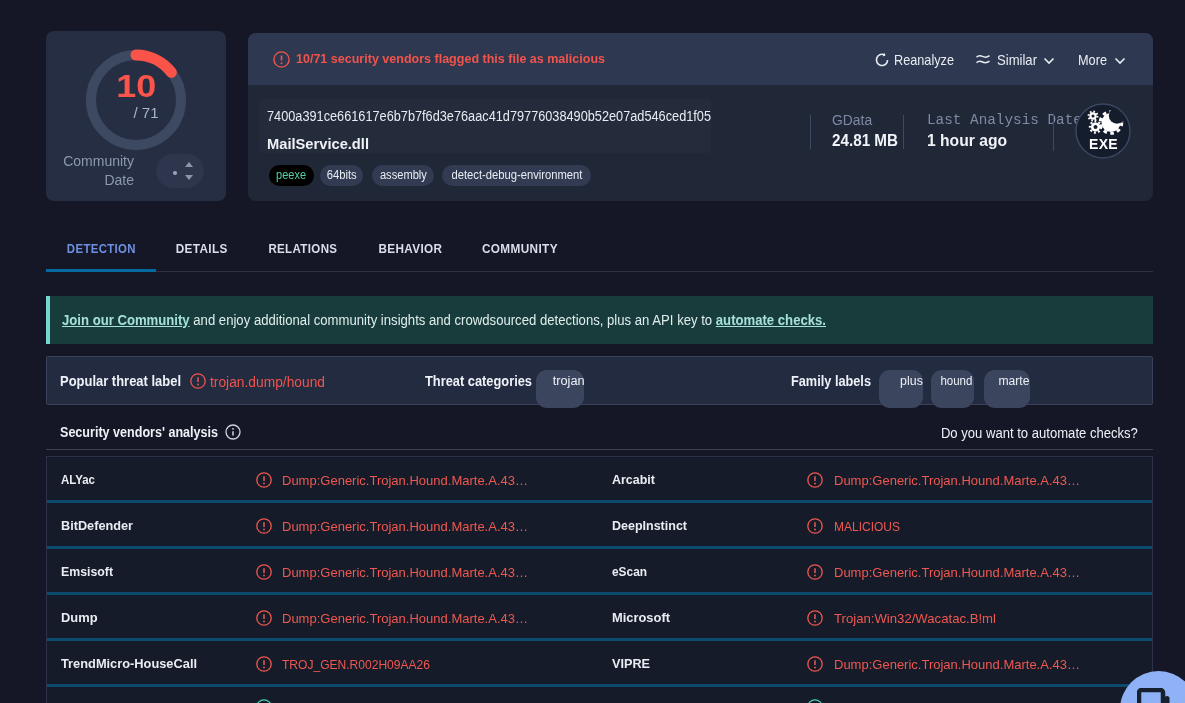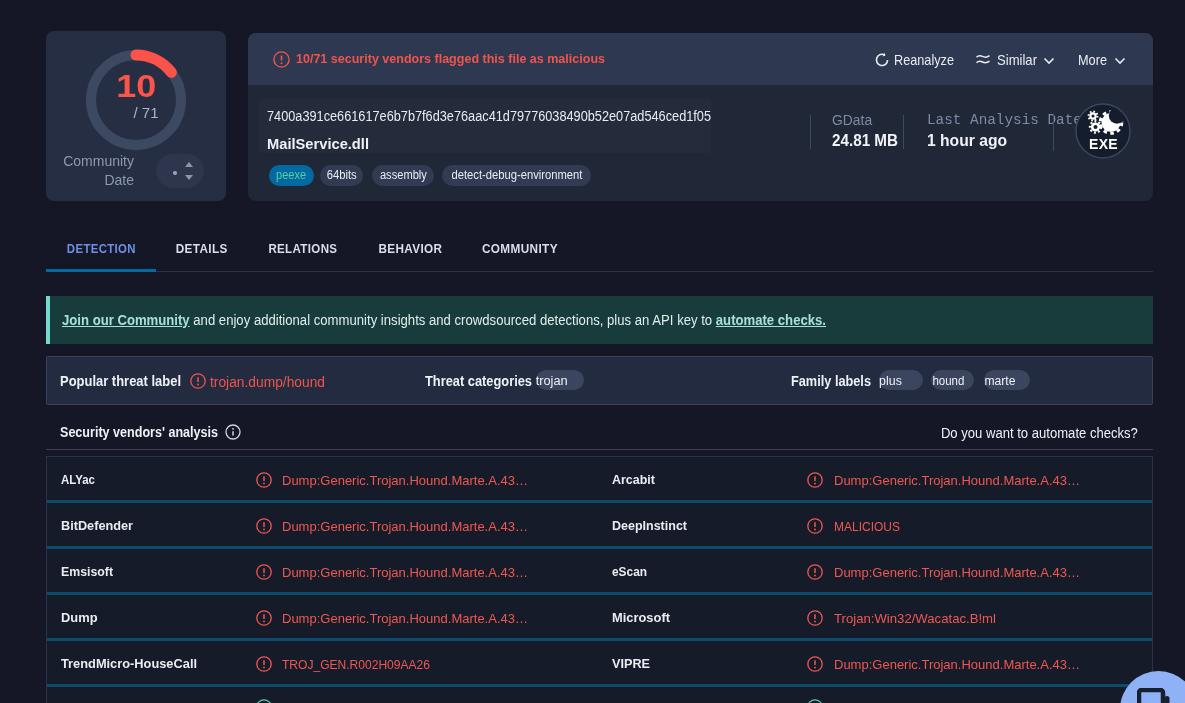--- a/index.html
+++ b/index.html
@@ -26,41 +26,41 @@
   .caret-dn { left:185px; top:175px; width:0; height:0; border-left:4.5px solid transparent; border-right:4.5px solid transparent; border-top:5.5px solid #8b96ab; }
 
   
   #infocard { left:248px; top:33px; width:905px; height:168px; background:#202737; border-radius:8px; overflow:hidden; }
   #infostrip { left:0; top:0; width:905px; height:52px; background:#2e3850; }
   #flagtext { left:48px; top:18px; font-size:13.5px; font-weight:bold; color:#f0544c; }
   #hash-hl { left:11px; top:66px; width:452px; height:54px; background:rgba(255,255,255,0.02); border-radius:3px;}
   #hash { left:18.5px; top:75px; font-size:14px; color:#e8ecf3; }
   #fname { left:18.5px; top:102px; font-size:15px; font-weight:bold; color:#eef1f6; }
   .tagp { position:absolute; top:131.5px; height:21px; line-height:21px; border-radius:10.5px; background:#323b52; color:#e8ecf3; font-size:12.5px; text-align:center; }
-  .tagp.green { background:#0369a1; color:#56d0a7; }
+  .tagp.green { background:#000000; color:#56d0a7; }
   .vdiv { width:1px; background:#3d4862; }
   .flabel { font-size:14px; color:#7e8aa5; }
   .fvalue { font-size:16px; font-weight:bold; color:#f0f3f8; }
   .hbtn { font-size:14.5px; color:#e9edf3; font-weight:500; }
 
   
   #tabs { left:46px; top:228px; width:1107px; height:44px; border-bottom:1px solid #2a3144; }
   .tab { position:absolute; top:228px; height:44px; line-height:42px; text-align:center; font-size:13px; font-weight:bold; letter-spacing:0.4px; color:#d9dee8; }
   .tab.active { color:#6e90e3; border-bottom:3px solid #0369a1; }
 
   
   #banner { left:46px; top:296px; width:1107px; height:48px; background:#183c3c; border-left:4px solid #73d8ce; }
   #bannertext { left:62px; top:312px; font-size:14px; color:#dfeeec; }
   #bannertext a { color:#a5e0d9; font-weight:bold; text-decoration:underline; }
 
   
   #threatcard { left:46px; top:356px; width:1107px; height:49px; background:#232b40; border:1px solid #3a425a; border-radius:2px; }
   .bold-wh { font-weight:bold; color:#eef1f7; font-size:14px; }
   .redtxt { color:#f0544c; font-size:14px; }
-  .pill2 { position:absolute; top:370px; height:20px; line-height:22px; border-radius:11px; background:#3c455e; color:#eef1f7; font-size:12.5px; text-align:left; }
+  .pill2 { position:absolute; top:370px; height:38px; line-height:22px; border-radius:11px; background:#3c455e; color:#eef1f7; font-size:12.5px; text-align:right; }
 
   
   #sep1 { left:46px; top:449px; width:1107px; height:1px; background:#3a4154; }
   #svh { left:60px; top:424px; font-size:14px; font-weight:bold; color:#eef1f7; }
   #autoq { right:47px; top:425px; font-size:14px; color:#eef1f7; }
 
   
   #vtable { left:46px; top:456px; width:1107px; height:260px; background:#161b29; border:1px solid #2b3248; border-bottom:none; }
   .vrow { position:absolute; left:0; width:1105px; height:46px; border-bottom:3px solid #0c4a6e; }
   .vname { position:absolute; top:15px; font-size:13px; font-weight:bold; color:#e9edf3; }

